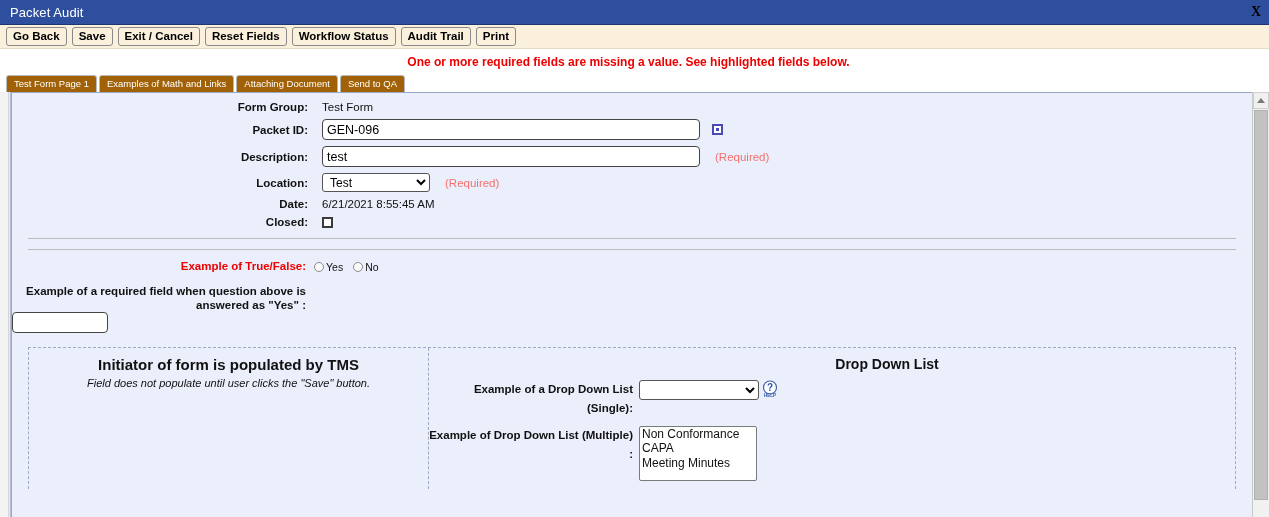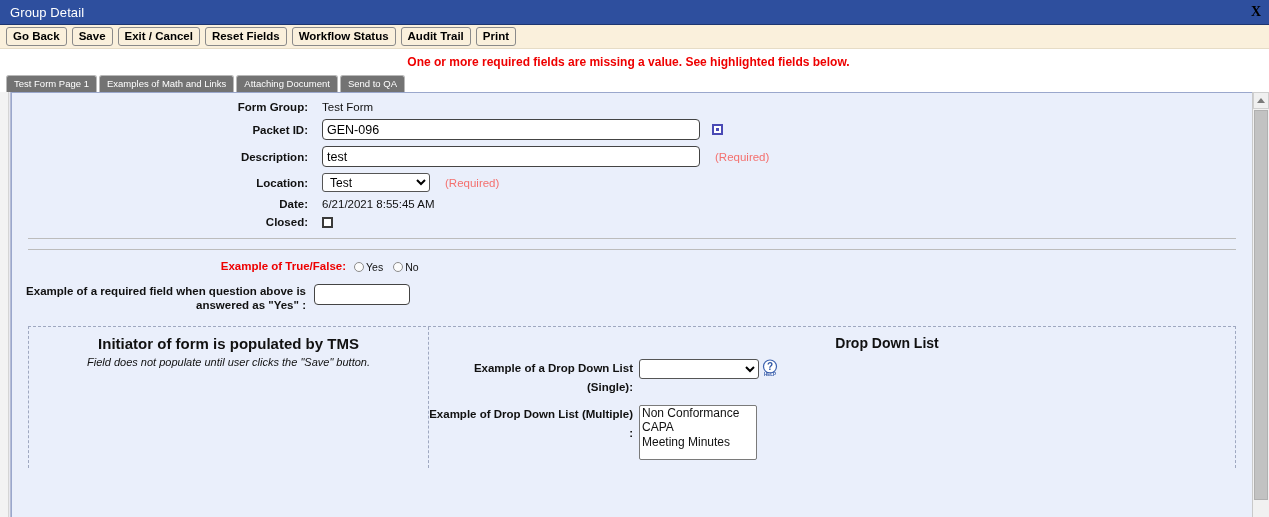--- a/index.html
+++ b/index.html
@@ -81,21 +81,21 @@
   
   .tabstrip {
     height: 17px;
     background: #ffffff;
     display: flex;
     align-items: flex-end;
     gap: 2px;
     padding-left: 6px;
   }
   .tab {
-    background: #737373;
+    background: #a16207;
     color: #ffffff;
     font-size: 9.5px;
     line-height: 15px;
     height: 17px;
     padding: 0 7px;
     border: 1px solid #b9b9b9;
     border-bottom: none;
     border-radius: 3px 3px 0 0;
     cursor: pointer;
     white-space: nowrap;
@@ -246,34 +246,33 @@
 
   
   .tfrow { display:flex; align-items:flex-start; margin-top: 4px; }
   .tflabel {
     width: 302px;
     text-align: right;
     padding-right: 8px;
     font-size: 11.5px;
     font-weight: bold;
     color: #ee0000;
-    margin-left: 40px;
   }
   .radio-group { display:flex; align-items: flex-end; gap: 10px; padding-top:2px;}
   .radio-item { display:flex; align-items: flex-end; gap: 2px; cursor:pointer;}
   .radio {
     width: 10px; height: 10px;
     border: 1px solid #8b8b8b;
     border-radius: 50%;
     background: #fcfcfc;
     display:inline-block;
   }
   .radio-label { font-size: 10.5px; color:#111; line-height: 10px; }
 
-  .reqq-row { display:flex; align-items:flex-start; margin-top: 12px; }
+  .reqq-row { display:flex; align-items:flex-start; margin-top: 12px; flex-direction: column; }
   .reqq-label {
     width: 302px;
     text-align: right;
     padding-right: 8px;
     font-size: 11.5px;
     font-weight: bold;
     color: #111;
     line-height: 14px;
   }
 
@@ -350,21 +349,21 @@
     font-family: "Liberation Sans", sans-serif;
     color: #111;
     padding: 0;
   }
   select.multi option { padding: 0 2px; }
 </style>
 </head>
 <body>
 
 <div class="titlebar">
-  <div class="titlebar-text">Group Detail</div>
+  <div class="titlebar-text">Packet Audit</div>
   <div class="close-x">X</div>
 </div>
 
 <div class="toolbar">
   <button class="tbtn">Go Back</button>
   <button class="tbtn">Save</button>
   <button class="tbtn">Exit / Cancel</button>
   <button class="tbtn">Reset Fields</button>
   <button class="tbtn">Workflow Status</button>
   <button class="tbtn">Audit Trail</button>

